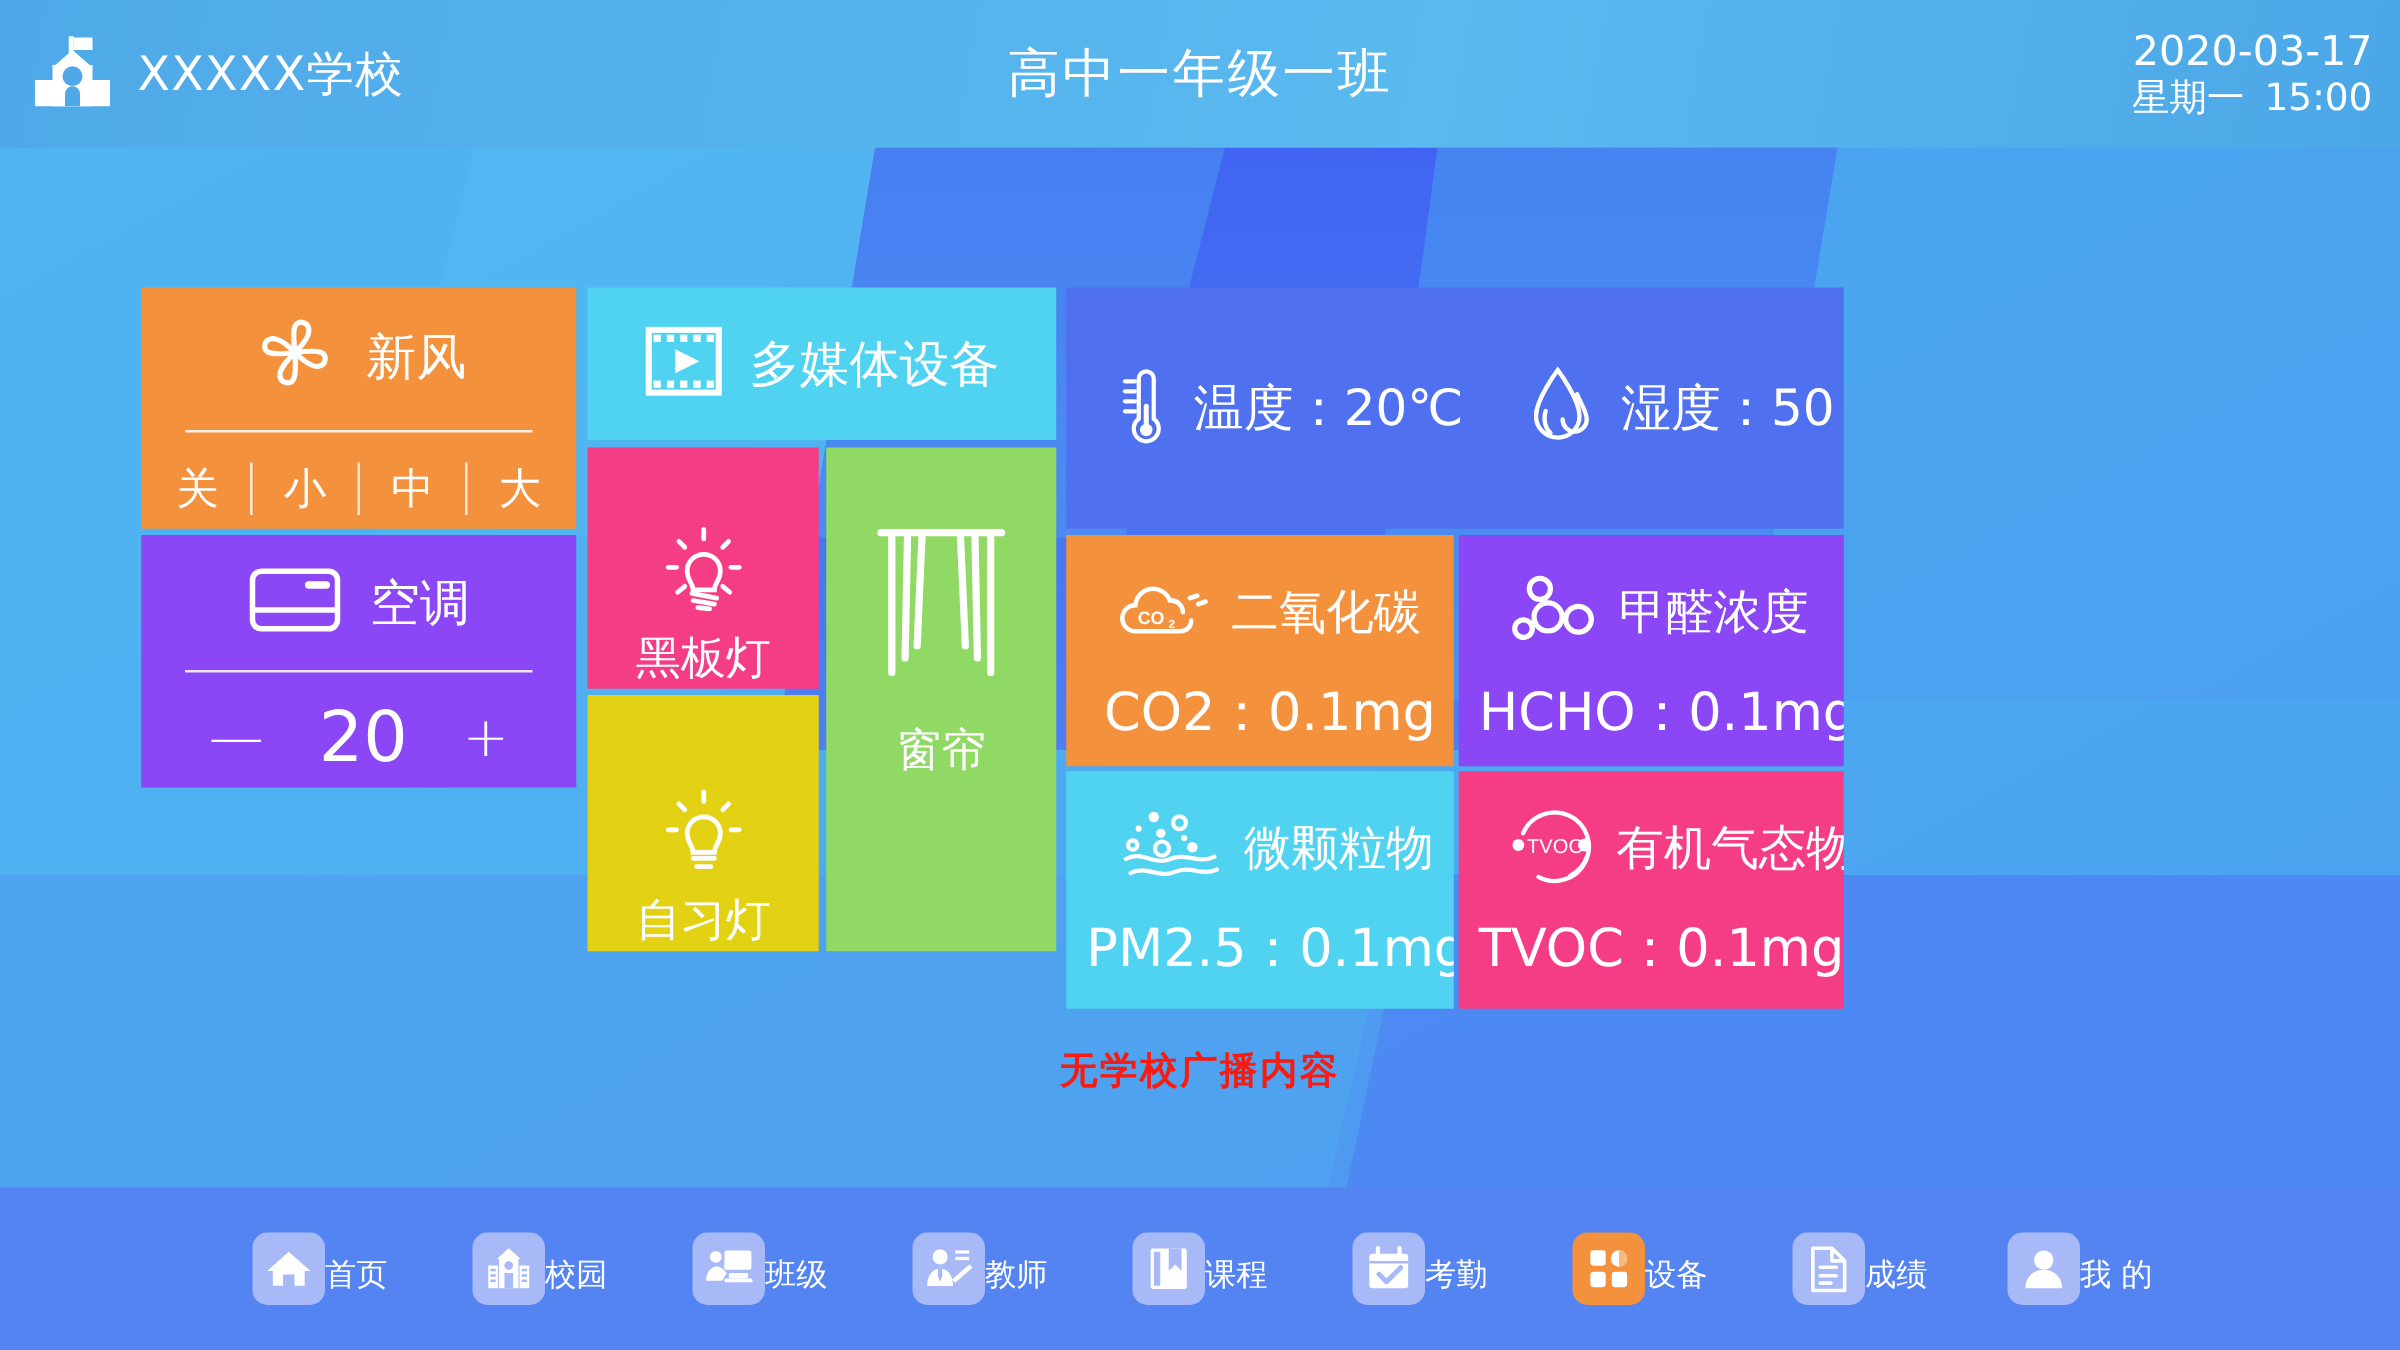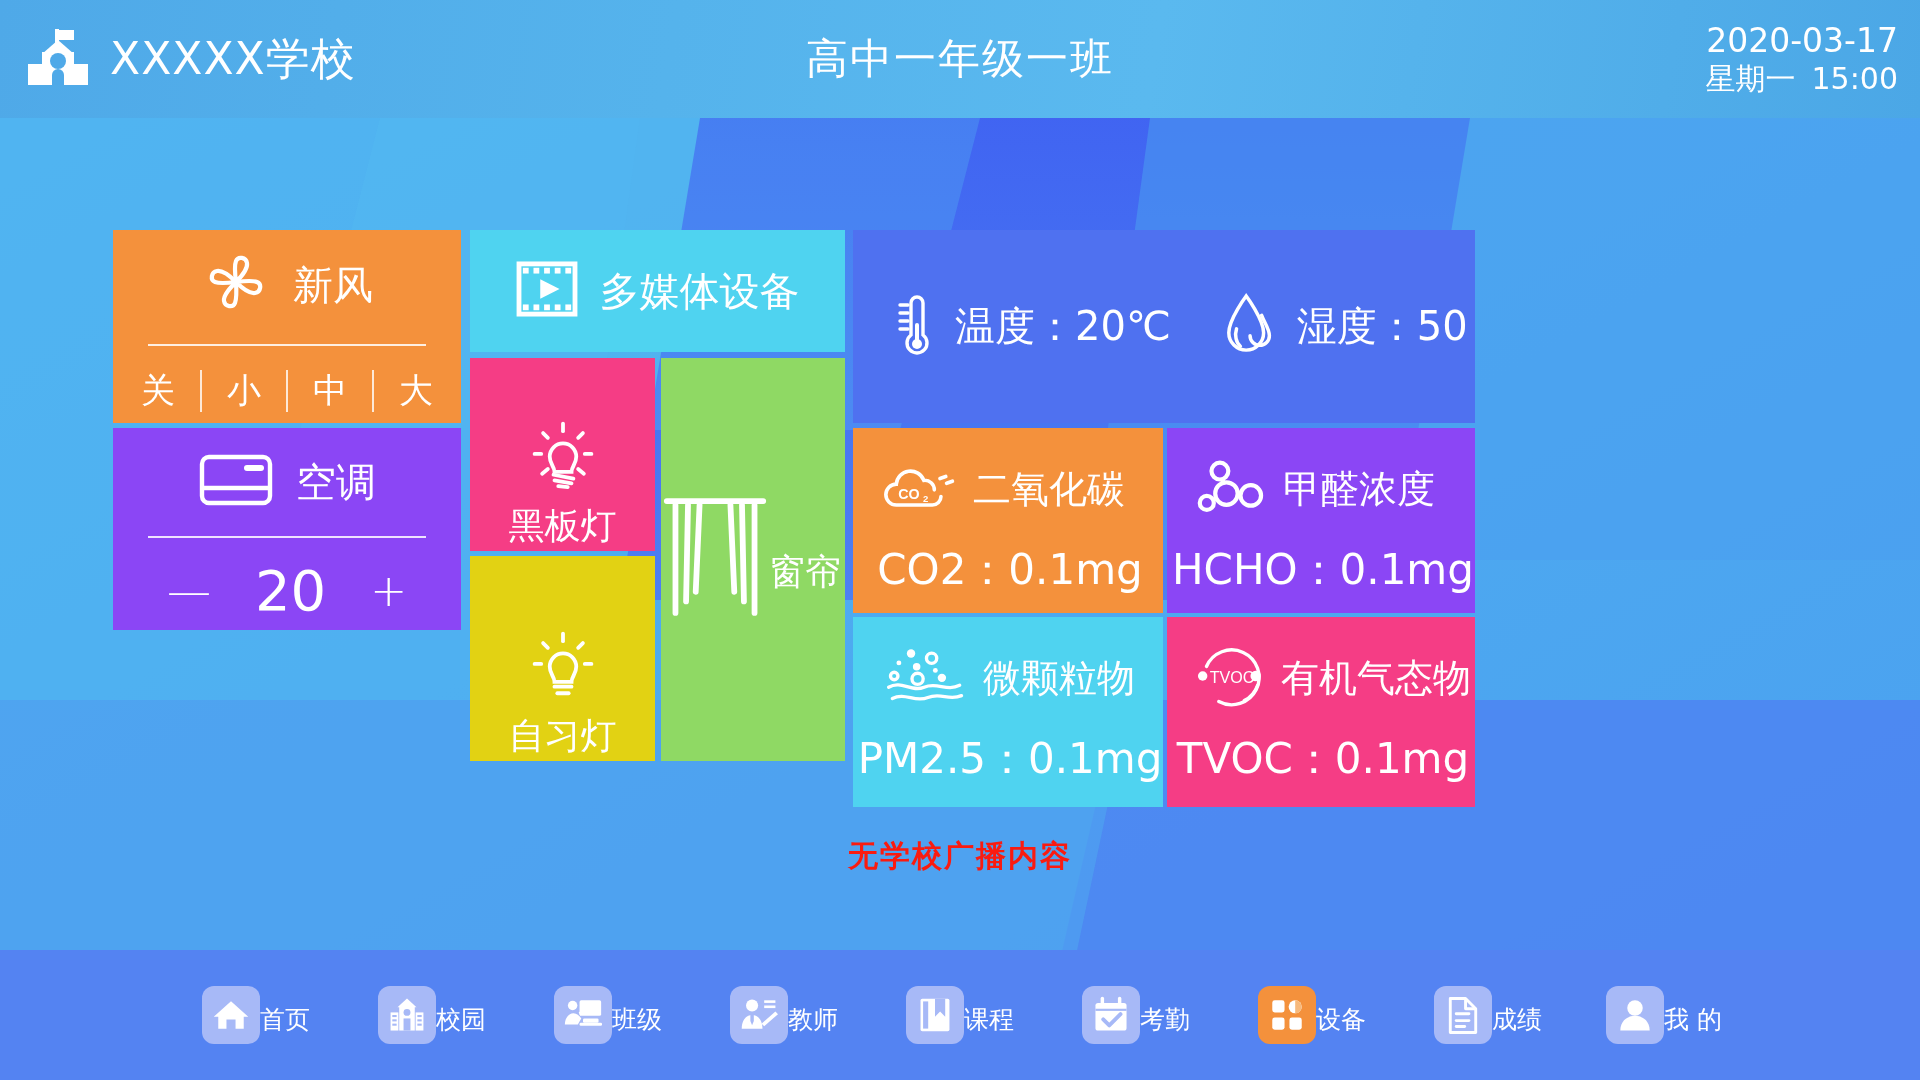--- a/index.html
+++ b/index.html
@@ -14,21 +14,21 @@
   #bg{ position:absolute; inset:0; z-index:0; background:#4db5f0; }
 
   
   #header{
     position:absolute; left:0; top:0; width:1920px; height:118px; z-index:5;
     background:linear-gradient(100deg,#4fa9e8 0%,#55b3ec 35%,#5ab9ef 60%,#4ba7e6 100%);
     display:flex; align-items:center;
   }
   #hdr-left{ display:flex; align-items:center; margin-left:22px; }
   #school-logo{ width:72px; height:72px; flex:0 0 72px; }
-  #school-name{ color:#ffffff; font-size:44px; margin-left:16px; letter-spacing:1px;
+  #school-name{ color:#ffffff; font-size:38px; margin-left:16px; letter-spacing:1px;
                 font-family:"DejaVu Sans","Liberation Sans",sans-serif; }
   #class-name{
     position:absolute; left:0; right:0; top:0; height:118px;
     display:flex; align-items:center; justify-content:center;
     color:#ffffff; font-size:42px; letter-spacing:2px; pointer-events:none;
     font-family:"DejaVu Sans","Liberation Sans",sans-serif;
   }
   #hdr-right{
     position:absolute; right:22px; top:0; height:118px;
     display:flex; flex-direction:column; align-items:flex-end; justify-content:center;
@@ -75,33 +75,33 @@
 
   
   #card-bblamp{ left:470px; top:240px; width:185px; height:193px; background:#f53d85; }
   
   #card-stlamp{ left:470px; top:438px; width:185px; height:205px; background:#e2d213; }
   .lampcard{ display:flex; flex-direction:column; align-items:center; justify-content:flex-end; }
   .lampcard .label{ font-size:36px; margin-top:8px; }
 
   
   #card-curtain{ left:661px; top:240px; width:184px; height:403px; background:#8fd964;
-                 display:flex; flex-direction:row; align-items:center; }
+                 display:flex; flex-direction:column; align-items:center; padding-top:62px; }
   #card-curtain .label{ font-size:36px; margin-top:26px; }
 
   
   #card-th{ left:853px; top:112px; width:622px; height:193px; background:#4f71f0;
             display:flex; align-items:center; }
   #card-th .seg{ display:flex; align-items:center; }
   #card-th .seg.t{ margin-left:42px; }
   #card-th .seg.h{ margin-left:52px; }
   #card-th .txt{ font-size:40px; margin-left:16px; white-space:nowrap; }
 
   
-  .sensor{ padding:18px 0 0 4px; }
+  .sensor{ padding:18px 0 0 16px; }
   .sensor .row-top{ justify-content:flex-start; padding-left:26px; height:86px; }
   .sensor .label{ font-size:38px; margin-left:14px; white-space:nowrap; }
   .sensor .value{ font-size:42px; text-align:center; margin-top:10px; white-space:nowrap; }
 
   #card-co2{ left:853px; top:310px; width:310px; height:185px; background:#f4913c; }
   #card-hcho{ left:1167px; top:310px; width:308px; height:185px; background:#8b46f5; }
   #card-pm25{ left:853px; top:499px; width:310px; height:190px; background:#4fd3f0; }
   #card-tvoc{ left:1167px; top:499px; width:308px; height:190px; background:#f53d85; }
 
   

